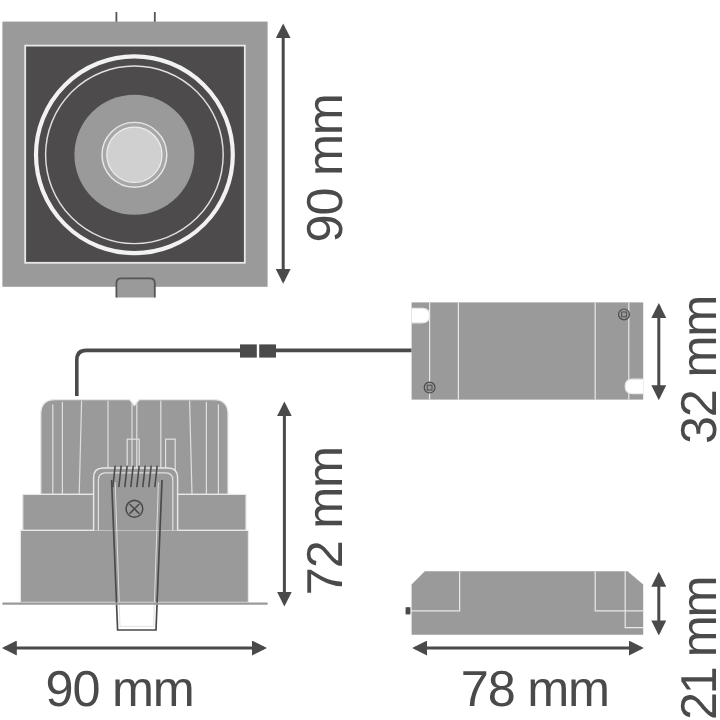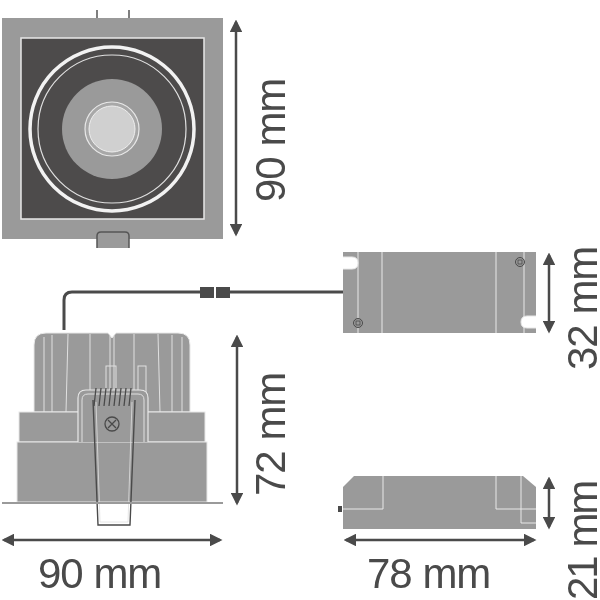--- a/index.html
+++ b/index.html
@@ -118,13 +118,13 @@
     <line x1="549" y1="479" x2="549" y2="527" stroke="#4a4a4a" stroke-width="2.5" marker-start="url(#arr)" marker-end="url(#arr)"></line>
     <line x1="346" y1="540" x2="534" y2="540" stroke="#4a4a4a" stroke-width="2.5" marker-start="url(#arr)" marker-end="url(#arr)"></line>
   </g>
 </svg>
 
 <div class="lbl vert" style="left:250px; top:202px; font-size:42px; letter-spacing:-1px;">90 mm</div>
 <div class="lbl vert" style="left:250px; top:496px; font-size:42px; letter-spacing:-1px;">72 mm</div>
 <div class="lbl" style="left:38px; top:553px; font-size:42px; letter-spacing:-1px;">90 mm</div>
 <div class="lbl vert" style="left:562px; top:370px; font-size:42px; letter-spacing:-1px;">32 mm</div>
 <div class="lbl vert" style="left:562px; top:600px; font-size:42px; letter-spacing:-2px;">21 mm</div>
-<div class="lbl" style="left:367px; top:553px; font-size:42px; letter-spacing:-1px;text-align:center;">78 mm</div>
+<div class="lbl" style="left:384px; top:553px; font-size:42px; letter-spacing:-1px;text-align:center;">78 mm</div>
 
 </body></html>

